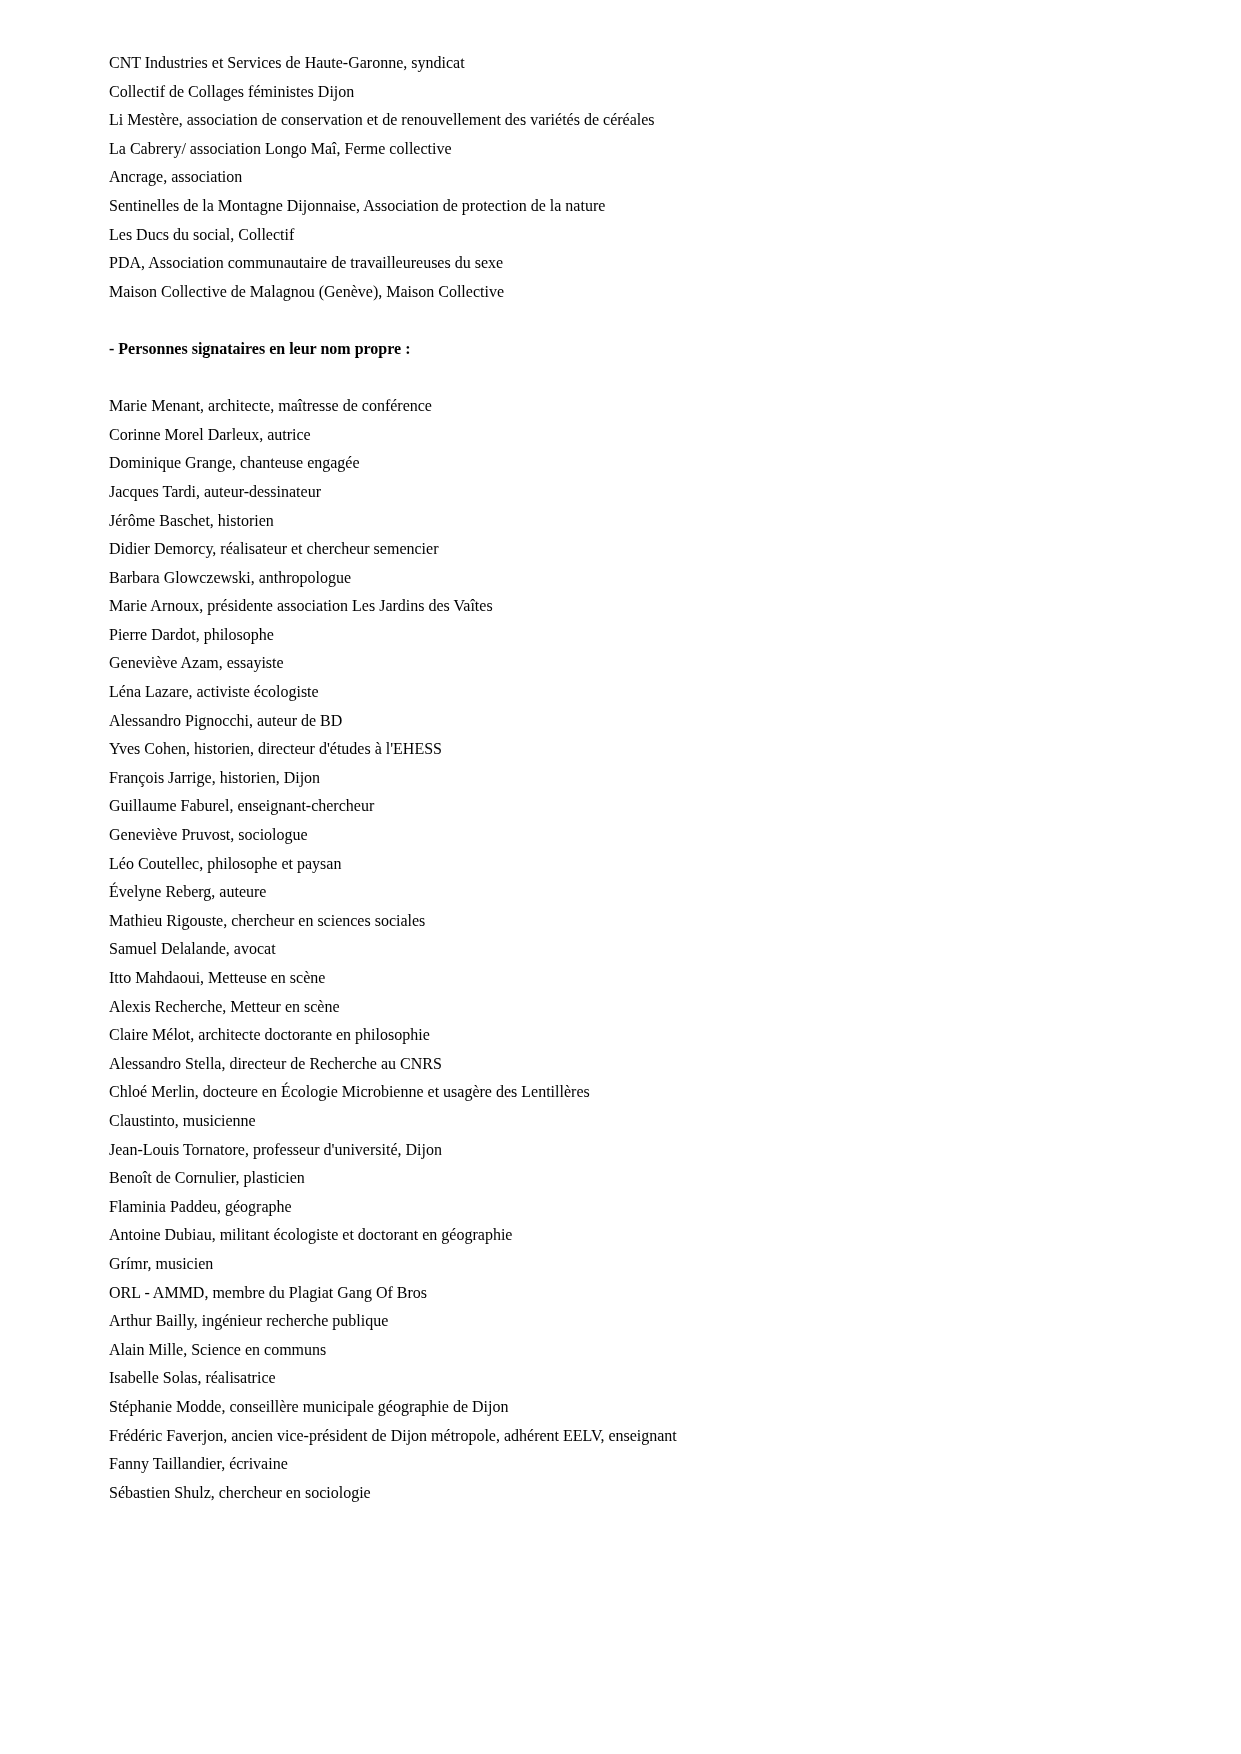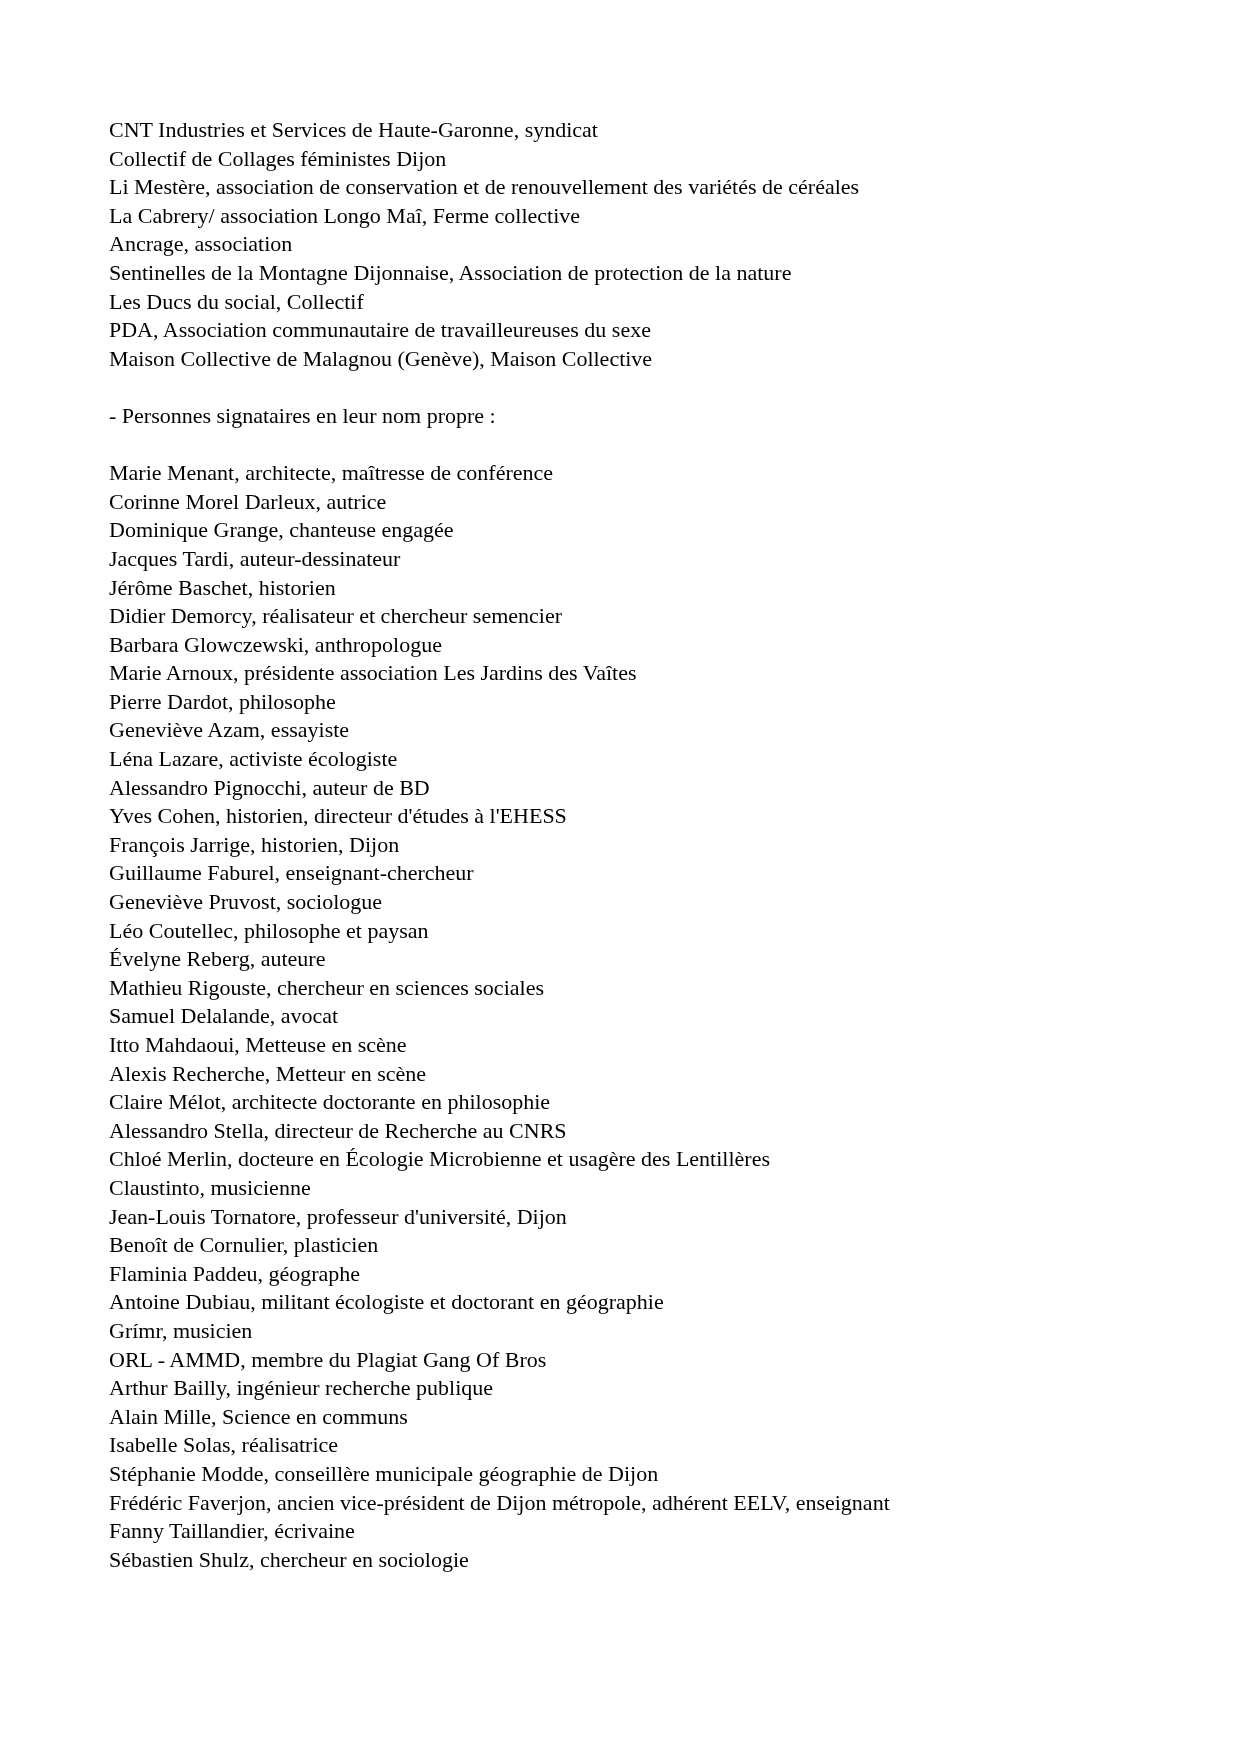--- a/index.html
+++ b/index.html
@@ -12,31 +12,31 @@
     height: 1754px;
     overflow: hidden;
   }
   .page {
     position: relative;
     width: 1241px;
     height: 1754px;
     background: #ffffff;
     color: #000000;
     font-family: "Liberation Serif", "DejaVu Serif", serif;
-    font-size: 22px;
+    font-size: 16px;
     line-height: 28.6px;
     box-sizing: border-box;
-    padding: 116px 100px 0 109px;
+    padding: 49px 100px 0 109px;
   }
   .doc-line {
     white-space: nowrap;
     min-height: 28.6px;
   }
   .signatories-heading {
-    font-weight: normal;
+    font-weight: bold;
     margin: 28.6px 0;
     white-space: nowrap;
     min-height: 28.6px;
   }
 </style>
 </head>
 <body>
 
 <div class="page">
   <div class="org-list">

